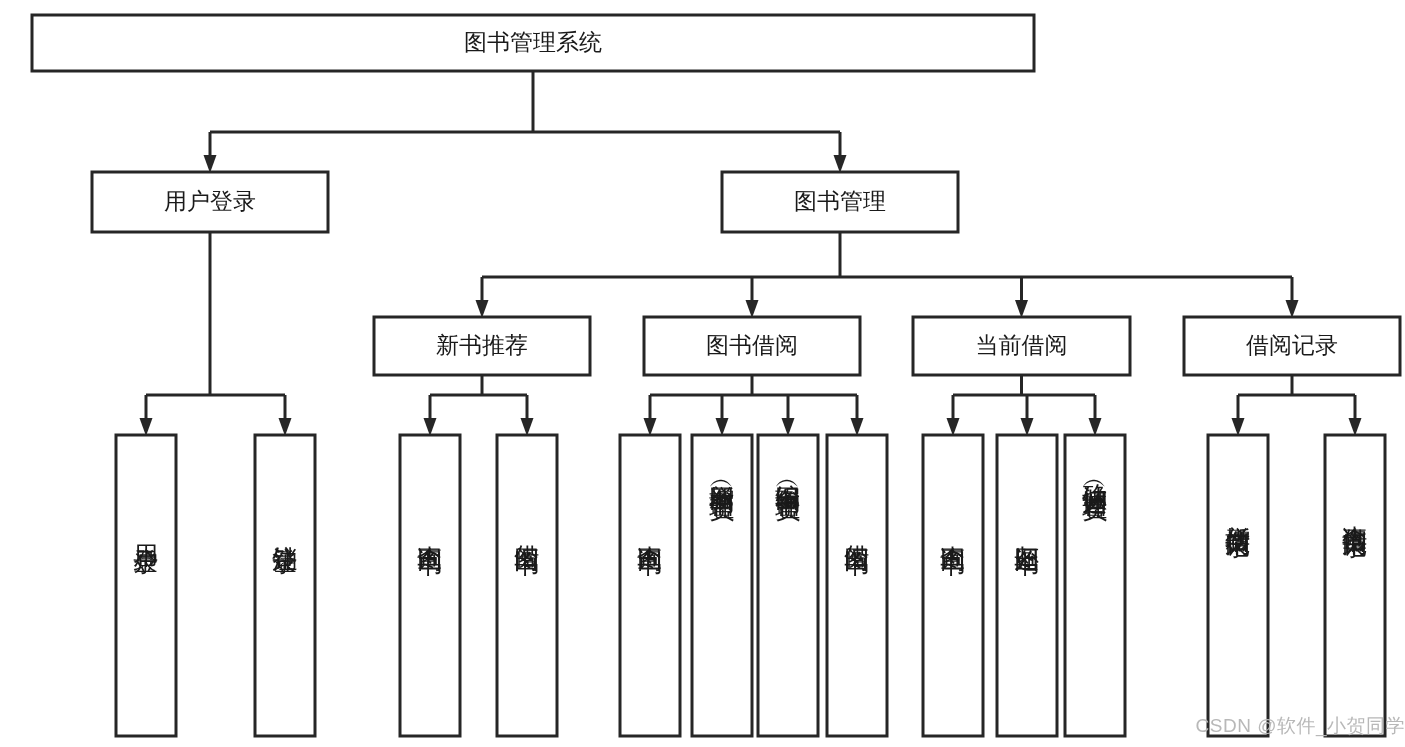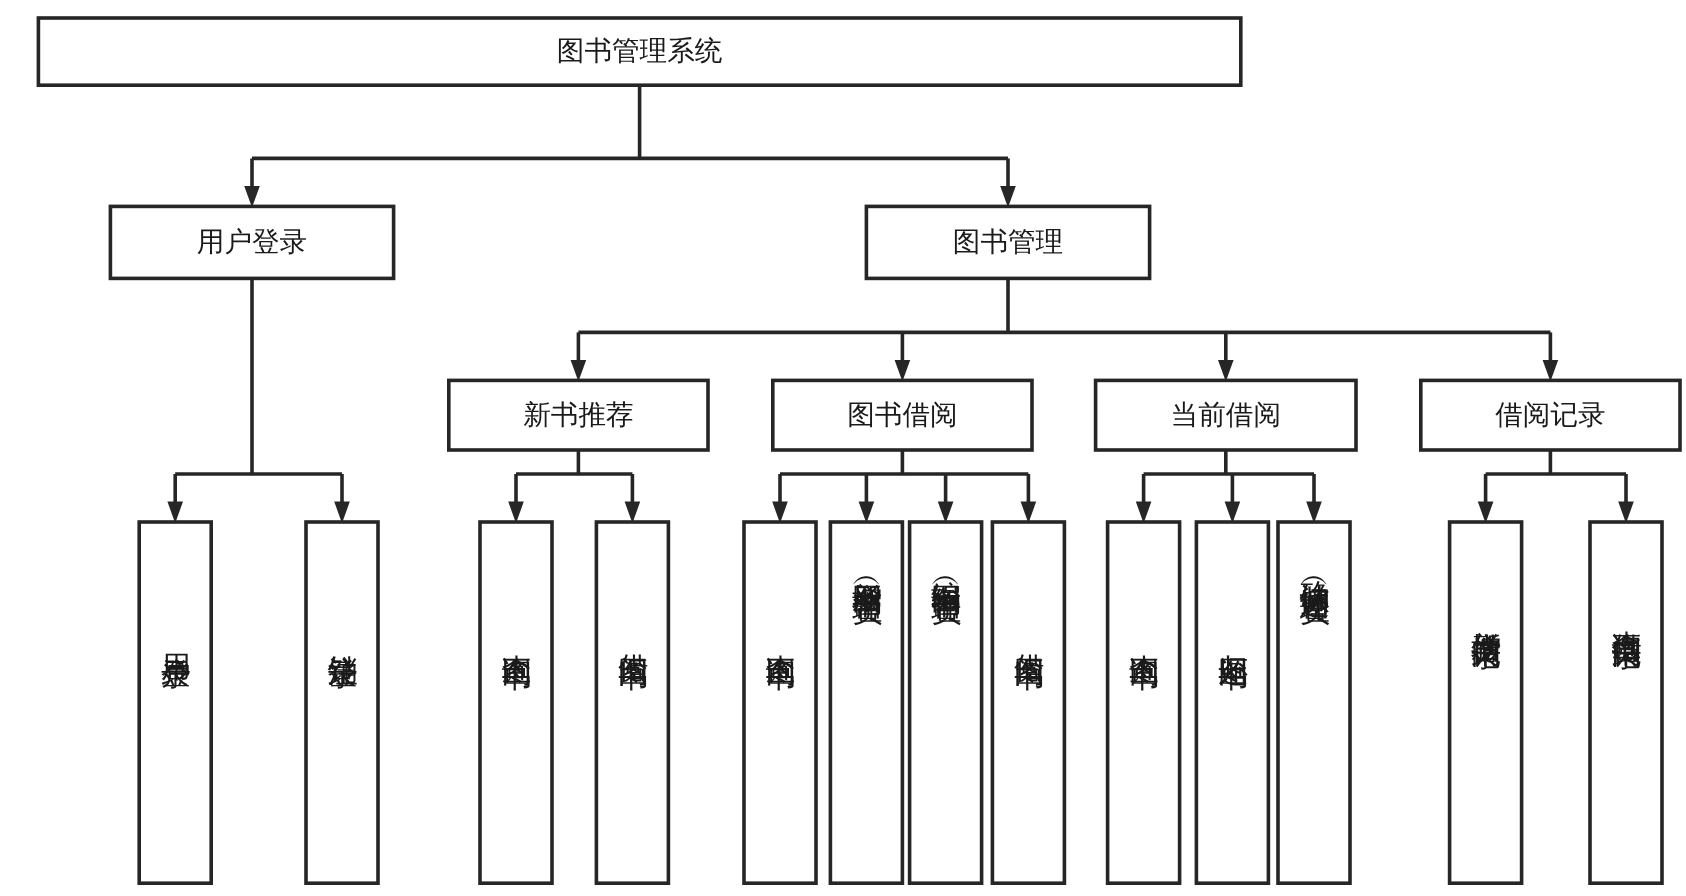--- a/index.html
+++ b/index.html
@@ -241,13 +241,14 @@
       <div class="vlabel-wrap" style="left: 1053px; top: 435px; width: 60px; height: 301px; padding-top: 29px; box-sizing: border-box;">
         <span class="vlabel">确认归还（管理员）</span>
       </div>
       <div class="vlabel-wrap" style="left: 1196px; top: 435px; width: 60px; height: 301px; padding-top: 69.5px; box-sizing: border-box;">
         <span class="vlabel">新增借阅记录</span>
       </div>
       <div class="vlabel-wrap" style="left: 1313px; top: 435px; width: 60px; height: 301px; padding-top: 69.5px; box-sizing: border-box;">
         <span class="vlabel">查询借阅记录</span>
       </div>
     </div>
+  <div id="watermark">CSDN @软件_小贺同学</div>
 </div>
 
 </body></html>

